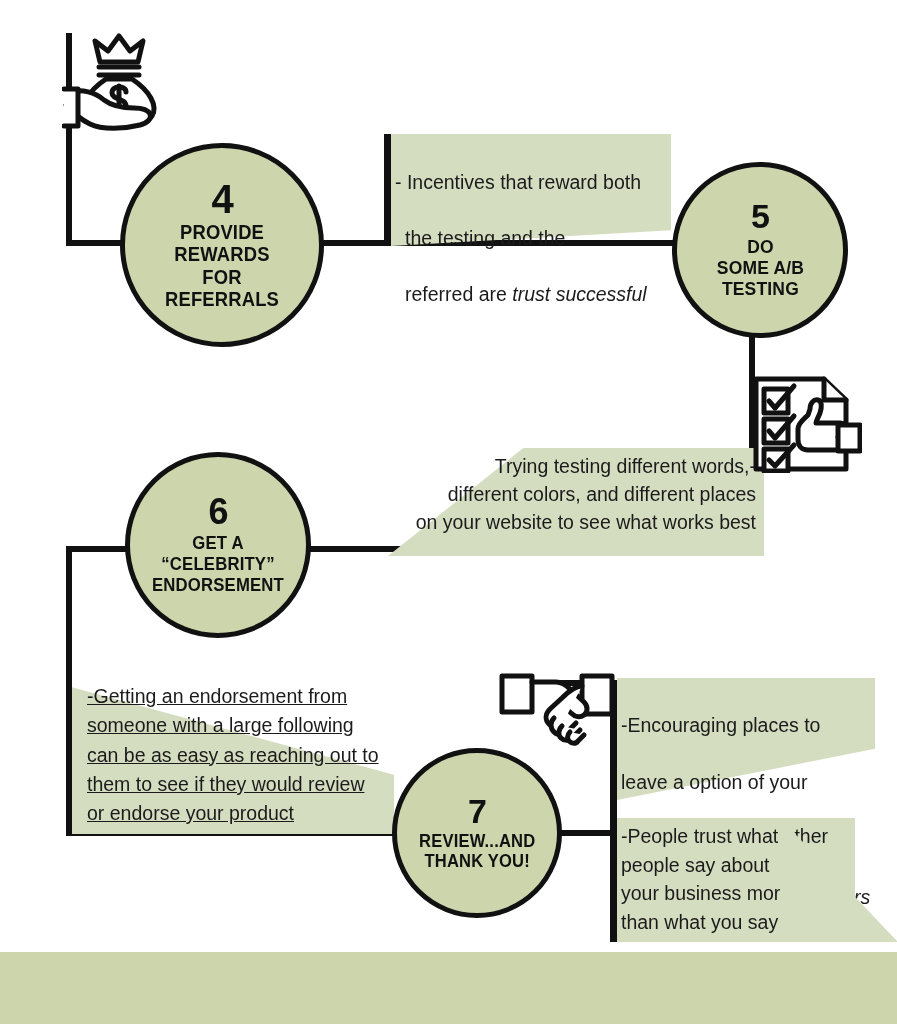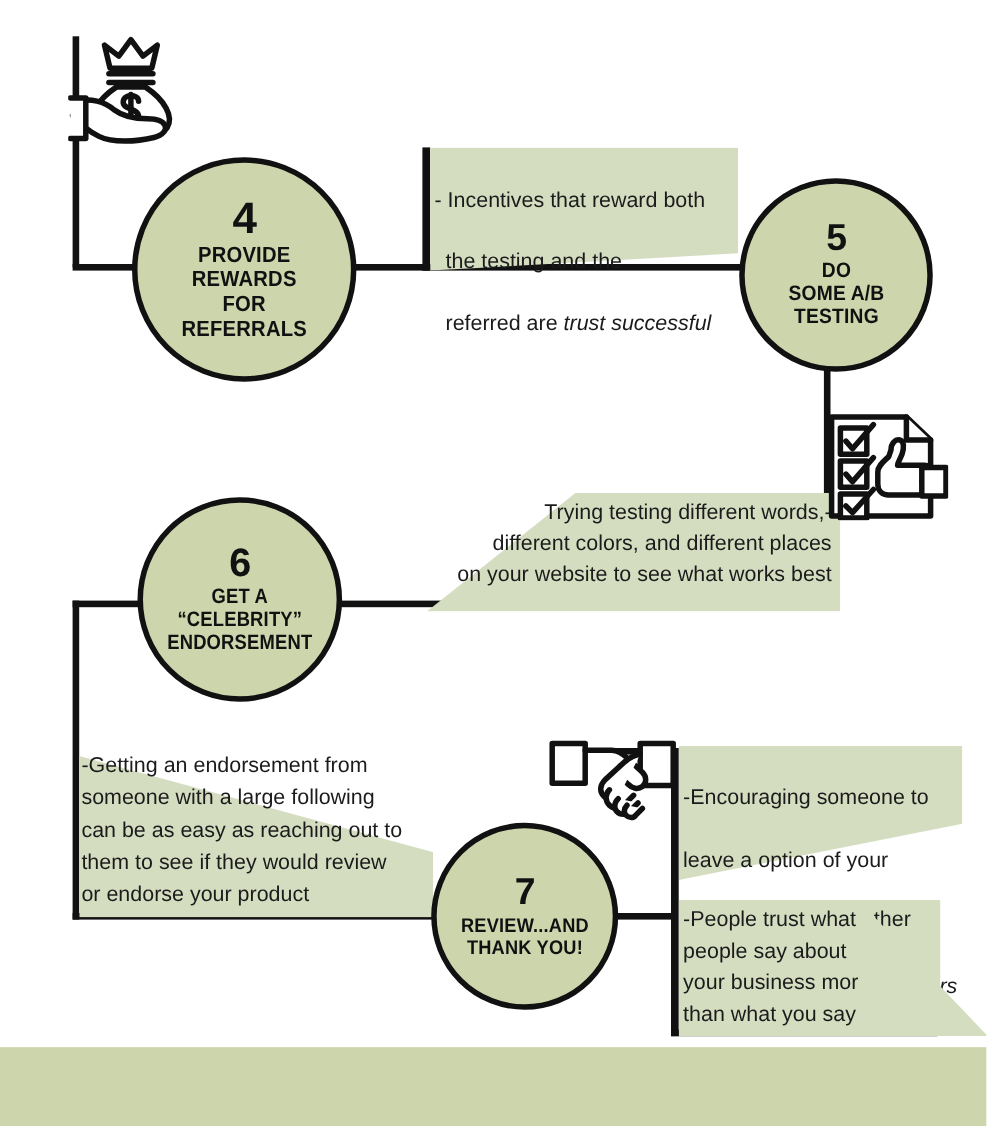--- a/index.html
+++ b/index.html
@@ -141,31 +141,31 @@
 
   <div class="panel align-right" style="left:388px; top:448px; width:376px; height:108px;">
     <div class="wedge" style="clip-path: polygon(100% 0, 100% 100%, 0 100%, 36% 0);"></div>
     <div class="txt" style="padding:4px 8px 0 0;">Trying testing different words,-
 different colors, and different places
 on your website to see what works best</div>
   </div>
 
   <div class="panel align-left" style="left:72px; top:678px; width:322px; height:156px;">
     <div class="wedge" style="clip-path: polygon(0 6%, 100% 62%, 100% 100%, 0 100%);"></div>
-    <div class="txt" style="padding:4px 0 0 2px; line-height:1.50;">-Getting an endorsement from
+    <div class="txt" style="padding:4px 0 0 15px; line-height:1.50;text-decoration:underline;">-Getting an endorsement from
 someone with a large following
 can be as easy as reaching out to
 them to see if they would review
 or endorse your product</div>
   </div>
 
   <div class="panel align-left" style="left:617px; top:678px; width:258px; height:122px;">
     <div class="wedge" style="clip-path: polygon(0 0, 100% 0, 100% 58%, 0 100%);"></div>
     <div class="txt" style="padding:4px 0 0 4px; line-height:1.47;">
-      <div>-Encouraging someone to</div>
+      <div>-Encouraging places to</div>
       <div>leave a option of your</div>
       <div>product goes a long</div>
       <div><span>way with </span><em>potential customers</em></div>
     </div>
   </div>
 
   <div class="panel align-left" style="left:617px; top:818px; width:238px; height:124px;">
     <div class="wedge" style="clip-path: polygon(0 0, 100% 0, 100% 100%, 0 100%);"></div>
     <div class="txt" style="padding:4px 0 0 4px; line-height:1.47;">-People trust what other
 people say about

